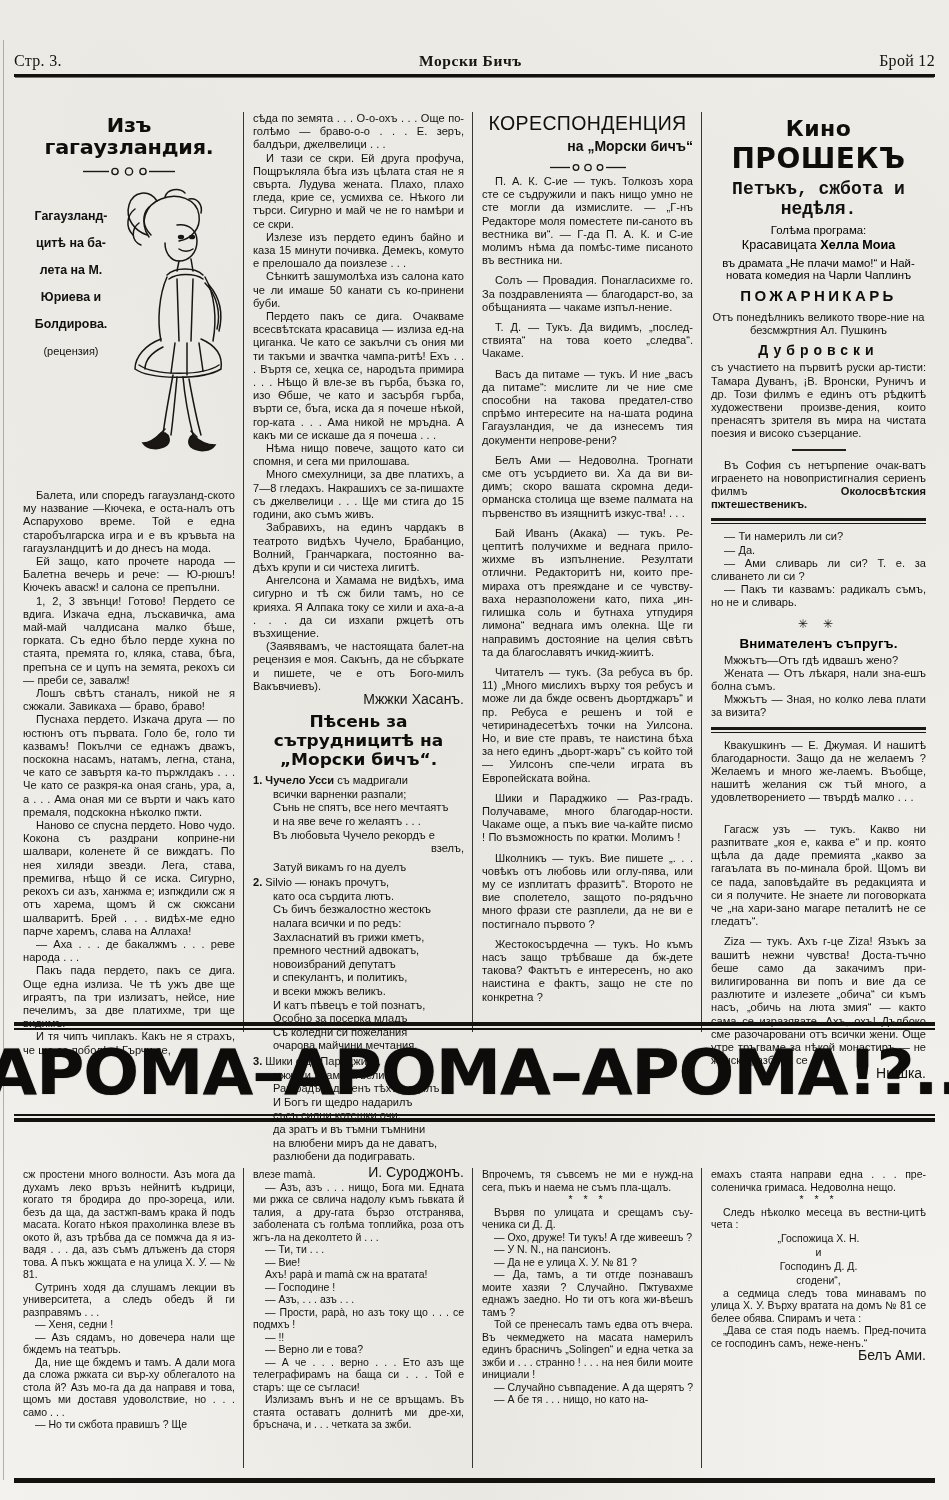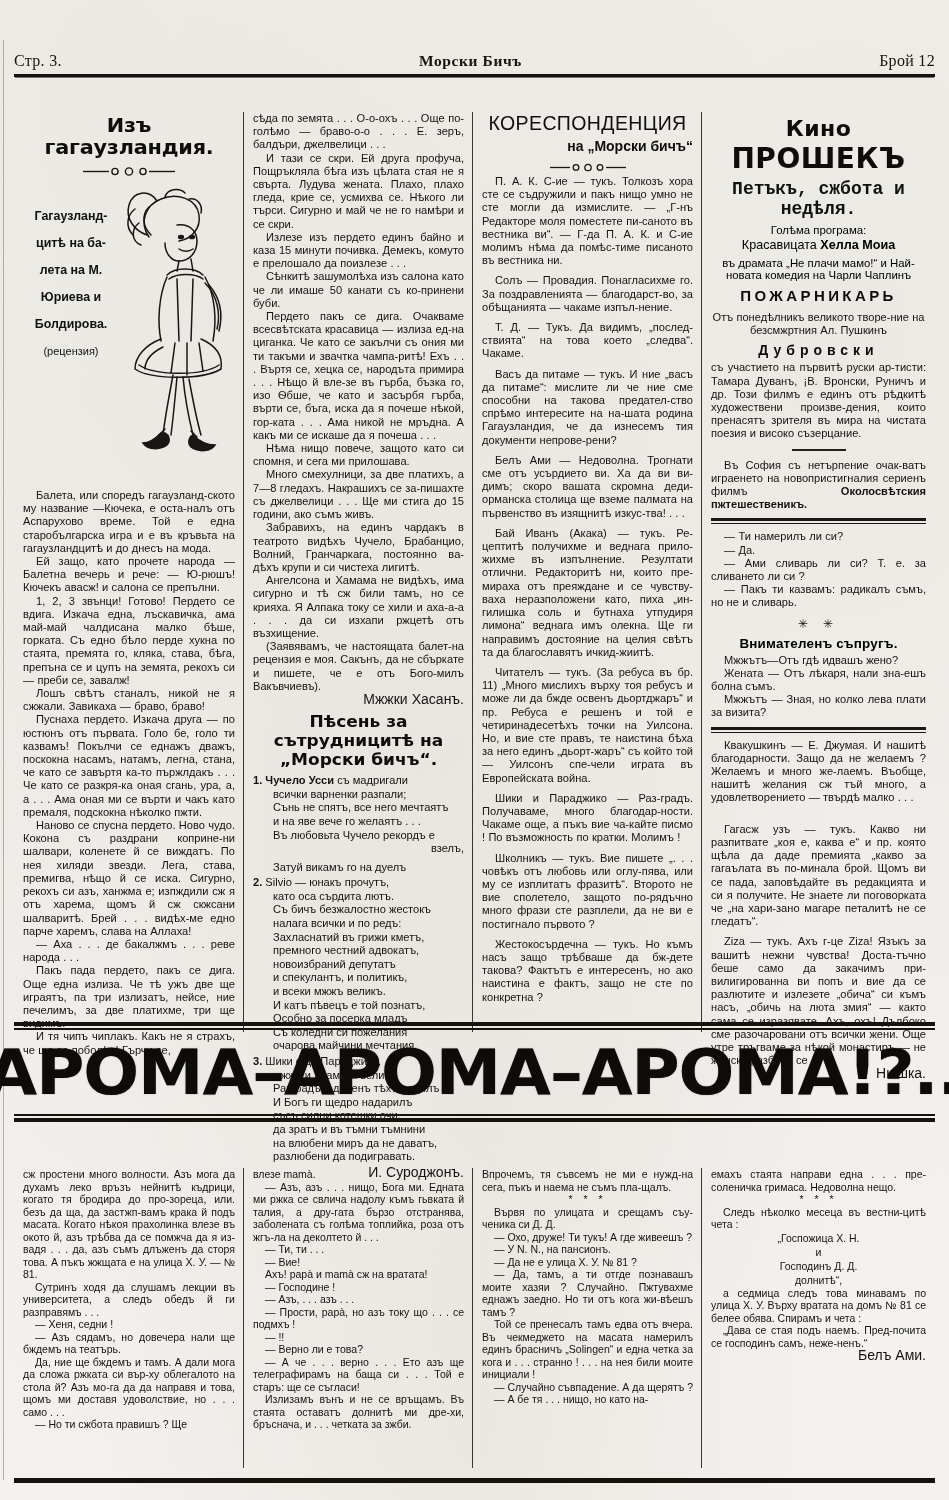--- a/index.html
+++ b/index.html
@@ -462,36 +462,36 @@
     <div class="col l3">
       <div class="vrule"></div>
       <div class="bt2">
         <p class="noind">Впрочемъ, тя съвсемъ не ми е нужд-на сега, пъкъ и наема не съмъ пла-щалъ.</p>
         <p class="center" style="letter-spacing:4px">* * *</p>
         <p>Вървя по улицата и срещамъ съу-ченика си Д. Д.</p>
         <p>— Охо, друже! Ти тукъ! А где живеешъ ?</p>
         <p>— У N. N., на пансионъ.</p>
         <p>— Да не е улица Х. У. № 81 ?</p>
         <p>— Да, тамъ, а ти отгде познавашъ моите хазяи ? Случайно. Пжтувахме еднажъ заедно. Но ти отъ кога жи-вѣешъ тамъ ?</p>
-        <p>Той се пренесалъ тамъ едва отъ вчера. Въ чекмеджето на масата намерилъ единъ брасничъ „Solingen“ и една четка за кога и . . . странно ! . . . на нея били моите инициали !</p>
+        <p>Той се пренесалъ тамъ едва отъ вчера. Въ чекмеджето на масата намерилъ единъ брасничъ „Solingen“ и една четка за зжби и . . . странно ! . . . на нея били моите инициали !</p>
         <p>— Случайно съвпадение. А да щерятъ ?</p>
         <p>— А бе тя . . . нищо, но като на-</p>
       </div>
     </div>
 
     <div class="col l4">
       <div class="bt2">
         <p class="noind">емахъ стаята направи една . . . пре-соленичка гримаса. Недоволна нещо.</p>
         <p class="center" style="letter-spacing:4px">* * *</p>
         <p>Следъ нѣколко месеца въ вестни-цитѣ чета :</p>
         <p class="quote-block">
           <span>„Госпожица Х. Н.</span><br>
           <span>и</span><br>
           <span>Господинъ Д. Д.</span><br>
-          <span>долнитѣ“,</span>
+          <span>сгодени“,</span>
         </p>
         <p>а седмица следъ това минавамъ по улица Х. У. Върху вратата на домъ № 81 се белее обява. Спирамъ и чета :</p>
         <p>„Дава се стая подъ наемъ. Пред-почита се господинъ самъ, неже-ненъ.“</p>
         <p class="sig">Белъ Ами.</p>
       </div>
     </div>
   </div>
 
   <div class="bottom-rule">
       <i></i>

